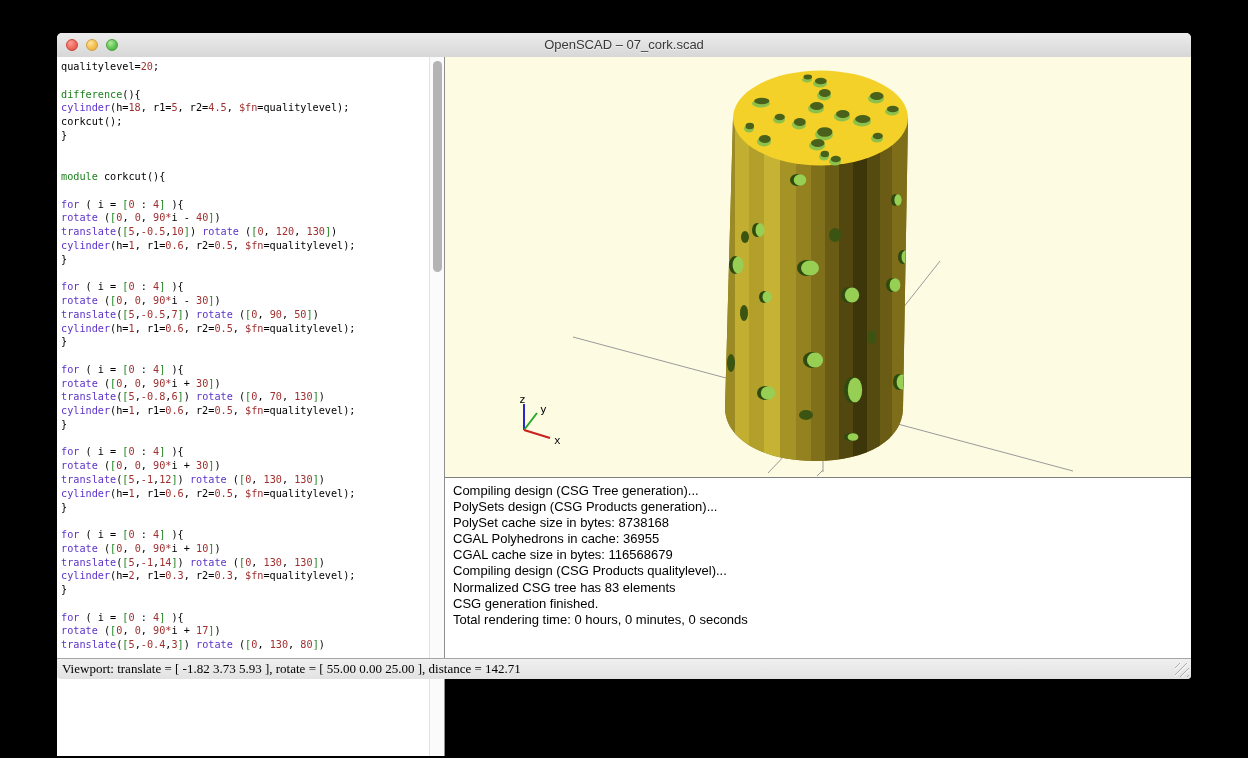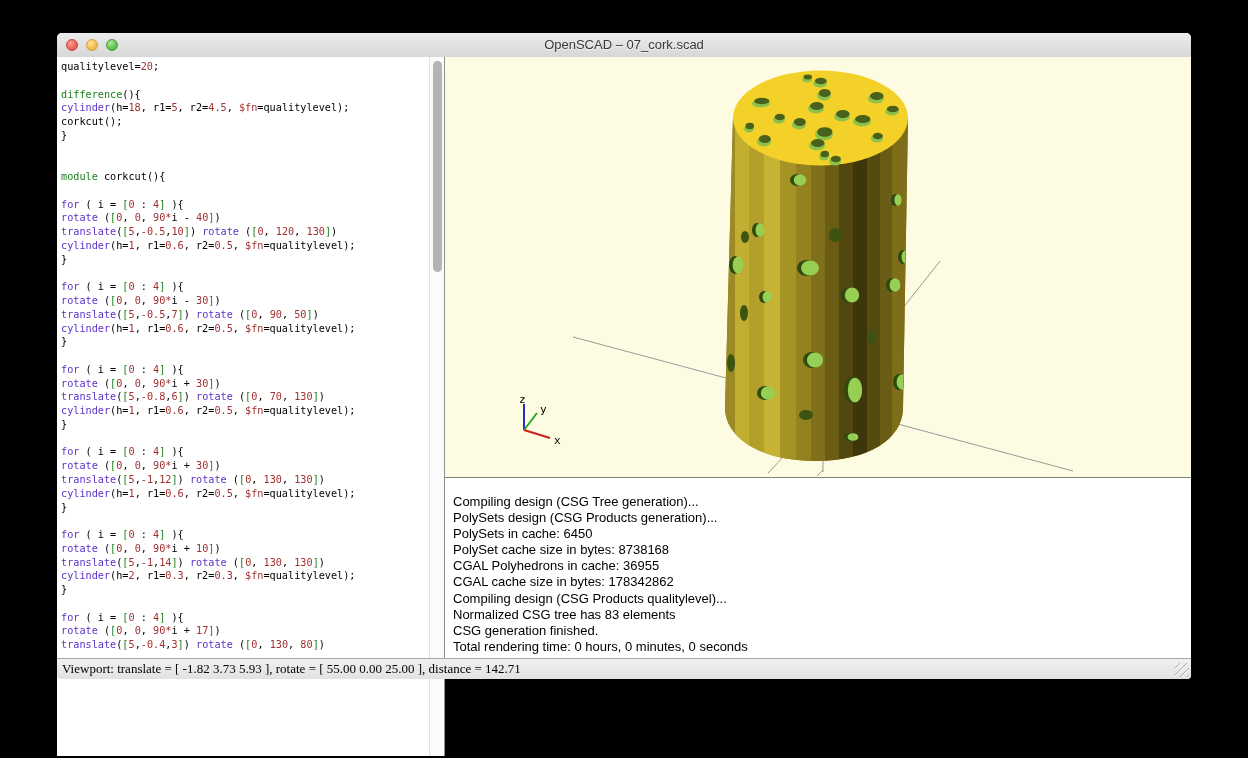--- a/index.html
+++ b/index.html
@@ -35,21 +35,21 @@
                 background:#fbfbfb;border-left:1px solid #e2e2e2;box-sizing:border-box;}
   #ed-thumb{position:absolute;left:3px;top:4px;width:9px;height:211px;background:#b4b4b4;
             border-radius:5px;}
   
   #viewport{position:absolute;left:388px;top:24px;width:746px;height:420px;
             background:var(--vp-bg,#fdfce3);overflow:hidden;}
   #viewport svg{display:block;}
   
   #console{position:absolute;left:388px;top:444px;width:746px;height:181px;
            background:#ffffff;border-top:1px solid #7f7f7f;box-sizing:border-box;
-           padding:16px 8px;overflow:hidden;}
+           padding:5px 8px;overflow:hidden;}
   .console-line{font-size:13px;line-height:16.1px;color:#000;}
   
   #statusbar{position:absolute;left:0;top:625px;width:100%;height:21px;
              background:linear-gradient(#f0f0f0,#e2e2e2);
              border-top:1px solid #a5a5a5;box-sizing:border-box;border-radius:0 0 4px 4px;}
   #status-text{position:absolute;left:5px;top:0;line-height:20px;font-size:13px;color:#000;font-family:Liberation Serif, serif;}
   #resize-grip{position:absolute;right:2px;bottom:2px;width:14px;height:14px;
      background:repeating-linear-gradient(135deg,transparent 0,transparent 3px,#9b9b9b 3px,#9b9b9b 4px,#f5f5f5 4px,#f5f5f5 5px);
      opacity:.8;}
 </style>
@@ -193,24 +193,23 @@
           <text x="74" y="346">z</text>
           <text x="95" y="356">y</text>
           <text x="109" y="387">x</text>
         </g>
       </svg>
     </div>
 
     <div id="console">
         <div class="console-line">Compiling design (CSG Tree generation)...</div>
         <div class="console-line">PolySets design (CSG Products generation)...</div>
-        <div class="console-line">PolySets in cache: 6450</div>
         <div class="console-line">PolySet cache size in bytes: 8738168</div>
         <div class="console-line">CGAL Polyhedrons in cache: 36955</div>
-        <div class="console-line">CGAL cache size in bytes: 178342862</div>
+        <div class="console-line">CGAL cache size in bytes: 116568679</div>
         <div class="console-line">Compiling design (CSG Products qualitylevel)...</div>
         <div class="console-line">Normalized CSG tree has 83 elements</div>
         <div class="console-line">CSG generation finished.</div>
         <div class="console-line">Total rendering time: 0 hours, 0 minutes, 0 seconds</div>
       </div>
 
     <div id="statusbar">
       <div id="status-text">Viewport: translate = [ -1.82 3.73 5.93 ], rotate = [ 55.00 0.00 25.00 ], distance = 142.71</div>
       <div id="resize-grip"></div>
     </div>

